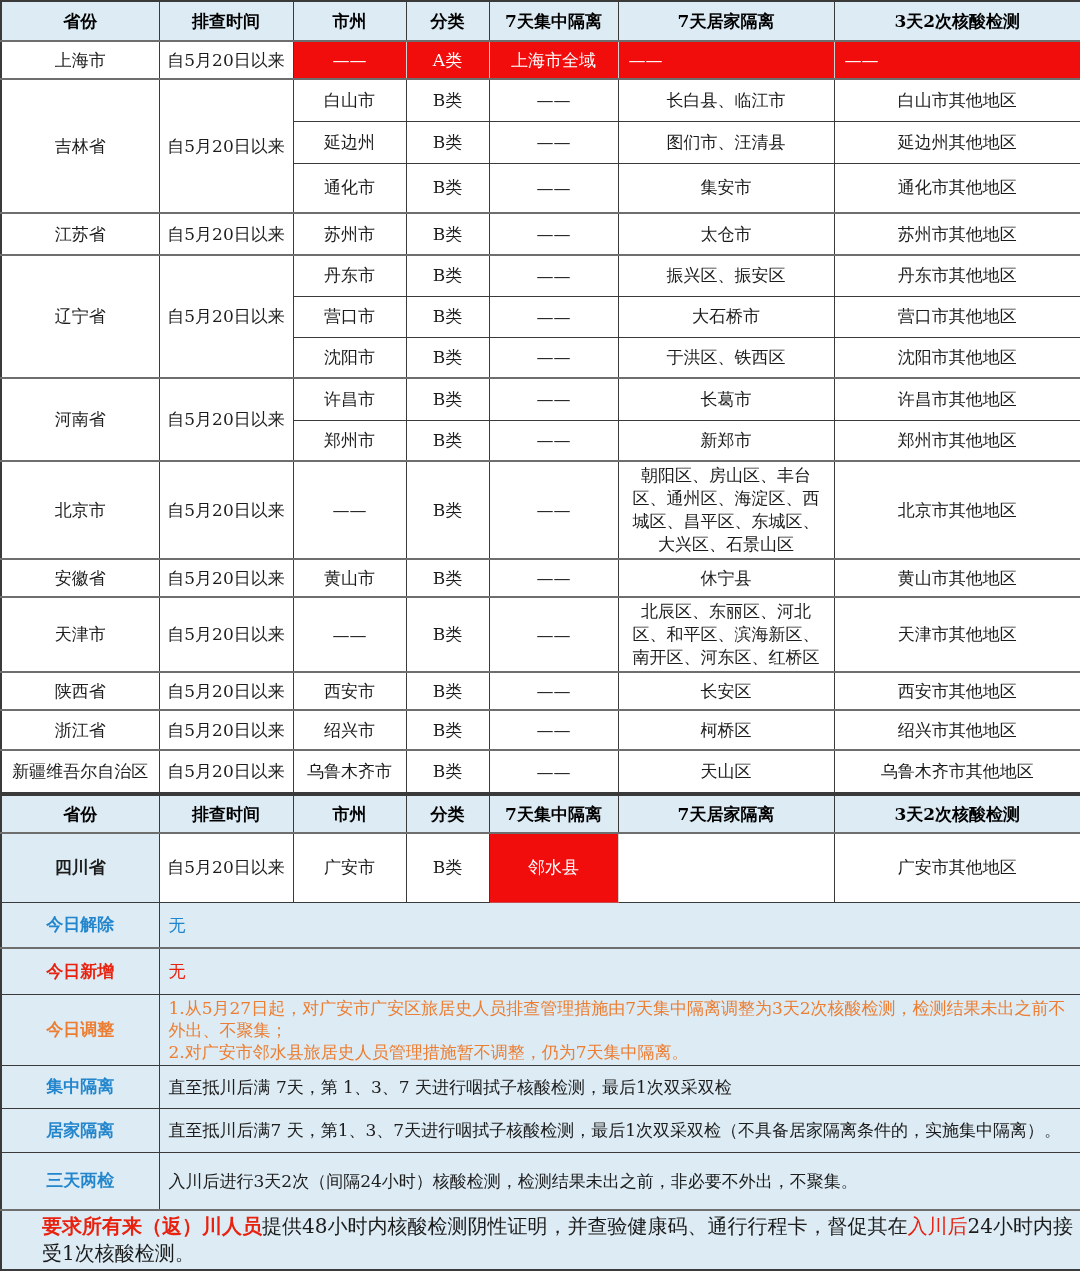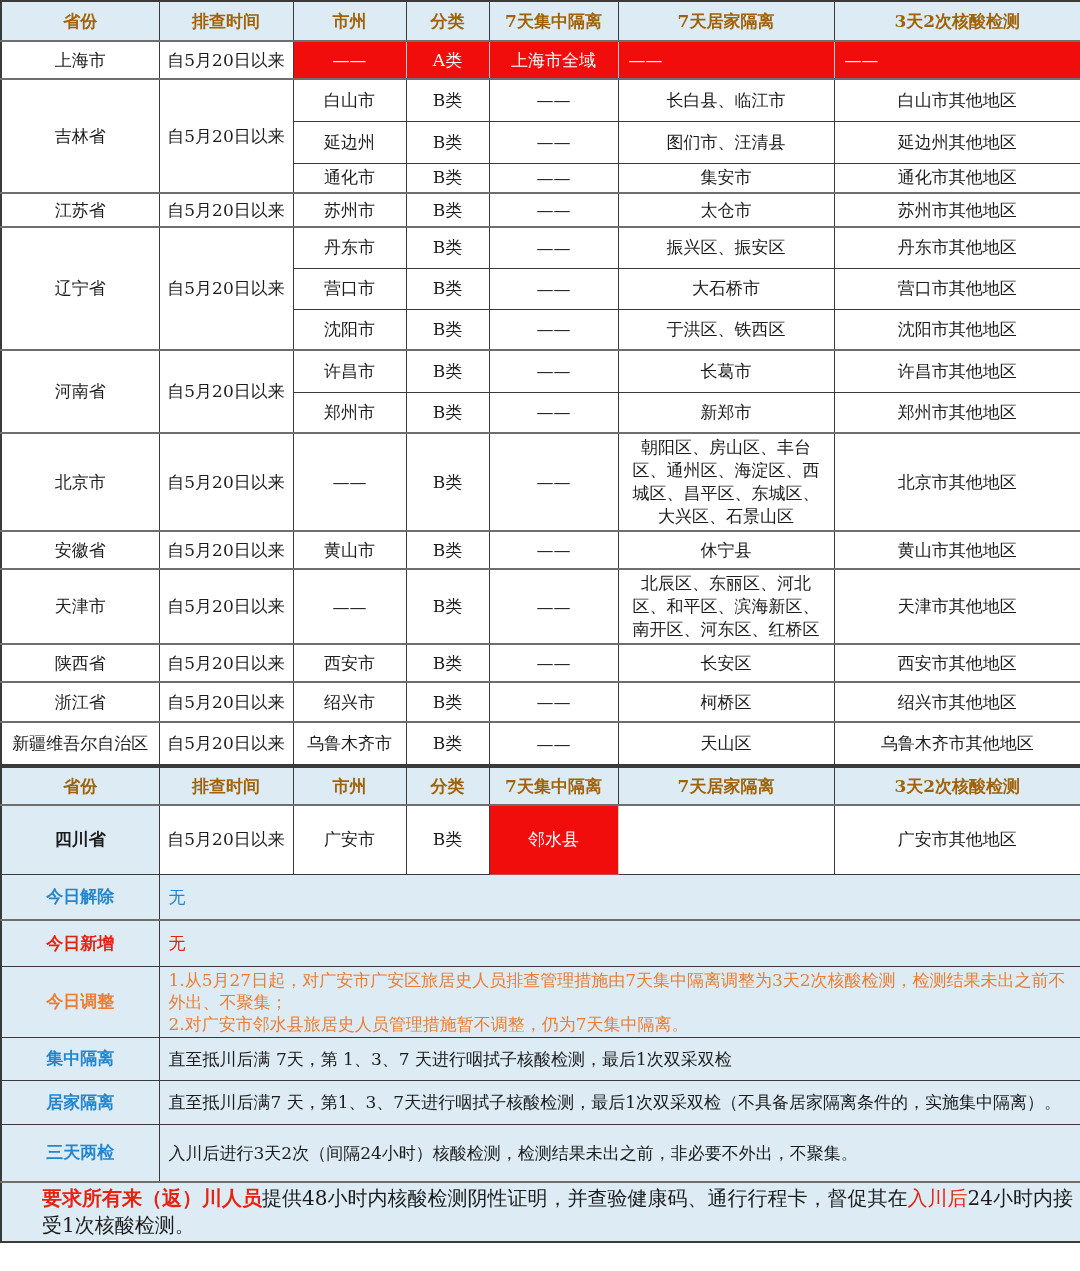--- a/index.html
+++ b/index.html
@@ -7,21 +7,21 @@
     --blue_text:#2386cd; --orange_text:#ed7d31; --black_text:#1c1c1c;
   }
   html,body{margin:0;padding:0;background:#fff;}
   body{width:1080px;font-family:"DejaVu Serif","Liberation Serif",serif;color:var(--black_text);}
   .wrap{width:1080px;}
   table{border-collapse:collapse;table-layout:fixed;width:1080px;border:2px solid #3a3a3a;}
   col.c1{width:158px}col.c2{width:134px}col.c3{width:113px}col.c4{width:83px}
   col.c5{width:129px}col.c6{width:216px}col.c7{width:247px}
   td,th{border:1px solid #3a3a3a;text-align:center;vertical-align:middle;
         font-size:17px;padding:2px 6px;overflow:hidden;word-break:break-all;}
-  thead th{background:var(--header_bg);font-weight:bold;color:#a16207;}
+  thead th{background:var(--header_bg);font-weight:bold;color:#000000;}
   tr.group-start>td{border-top:2px solid #6e6e6e;}
   tr.sep-top>td{border-top:2px solid #6e6e6e;}
   .hl{background:var(--red_bg);color:#fff;border-color:#c94b4b #d0d0d0;}
   .left{text-align:left;padding-left:10px;}
   .home-cell{line-height:23px;}
   .bg-blue{background:var(--header_bg);}
   .note-row td{background:var(--header_bg);}
   .note-label{font-weight:bold;font-size:17px;}
   .note-content{text-align:left;padding-left:9px;line-height:22px;}
   .footer-cell{background:var(--header_bg);text-align:left;padding-left:40px;font-size:20px;}
@@ -75,28 +75,28 @@
           <td class="home-cell">长白县、临江市</td>
           <td>白山市其他地区</td>
         </tr>
         <tr style="height: 42px;">
           <td>延边州</td>
           <td>B类</td>
           <td>——</td>
           <td class="home-cell">图们市、汪清县</td>
           <td>延边州其他地区</td>
         </tr>
-        <tr style="height: 30px;">
+        <tr style="height: 50px;">
           <td>通化市</td>
           <td>B类</td>
           <td>——</td>
           <td class="home-cell">集安市</td>
           <td>通化市其他地区</td>
         </tr>
-        <tr class="group-start" style="height: 34px;">
+        <tr class="group-start" style="height: 42px;">
           <td>江苏省</td>
           <td>自5月20日以来</td>
           <td>苏州市</td>
           <td>B类</td>
           <td>——</td>
           <td class="home-cell">太仓市</td>
           <td>苏州市其他地区</td>
         </tr>
         <tr class="group-start" style="height: 41px;">
           <td rowspan="3">辽宁省</td>

